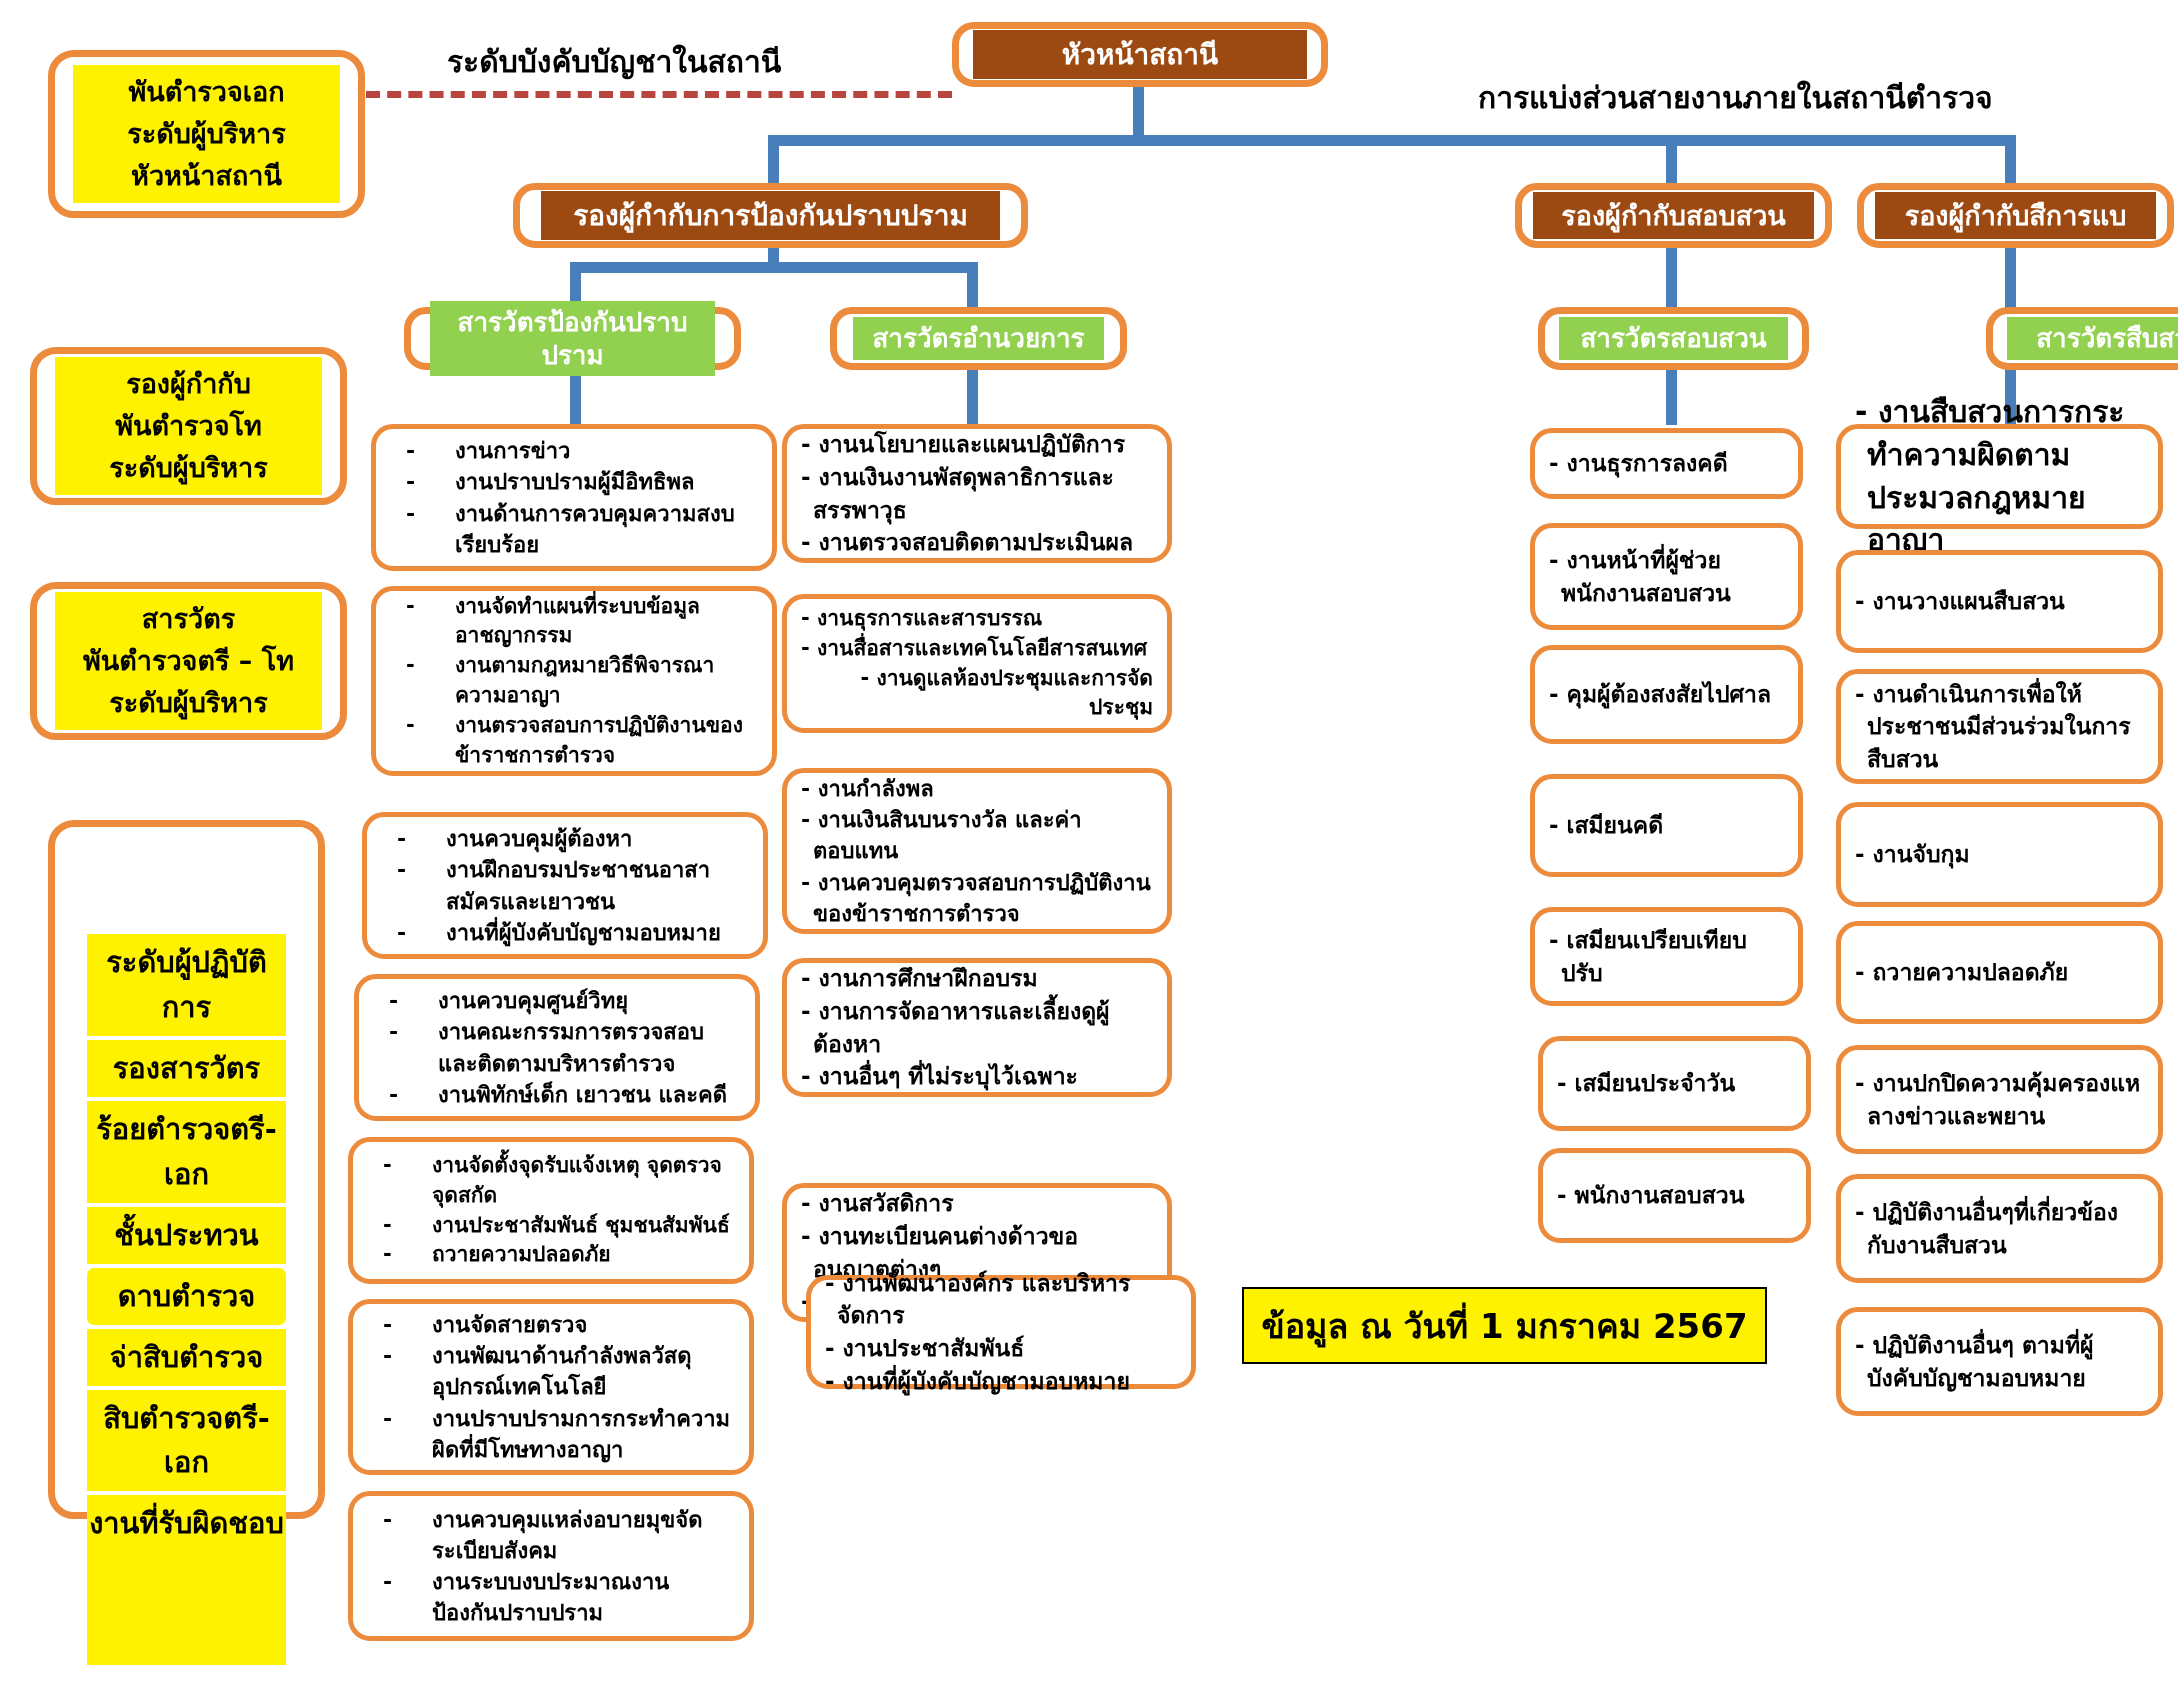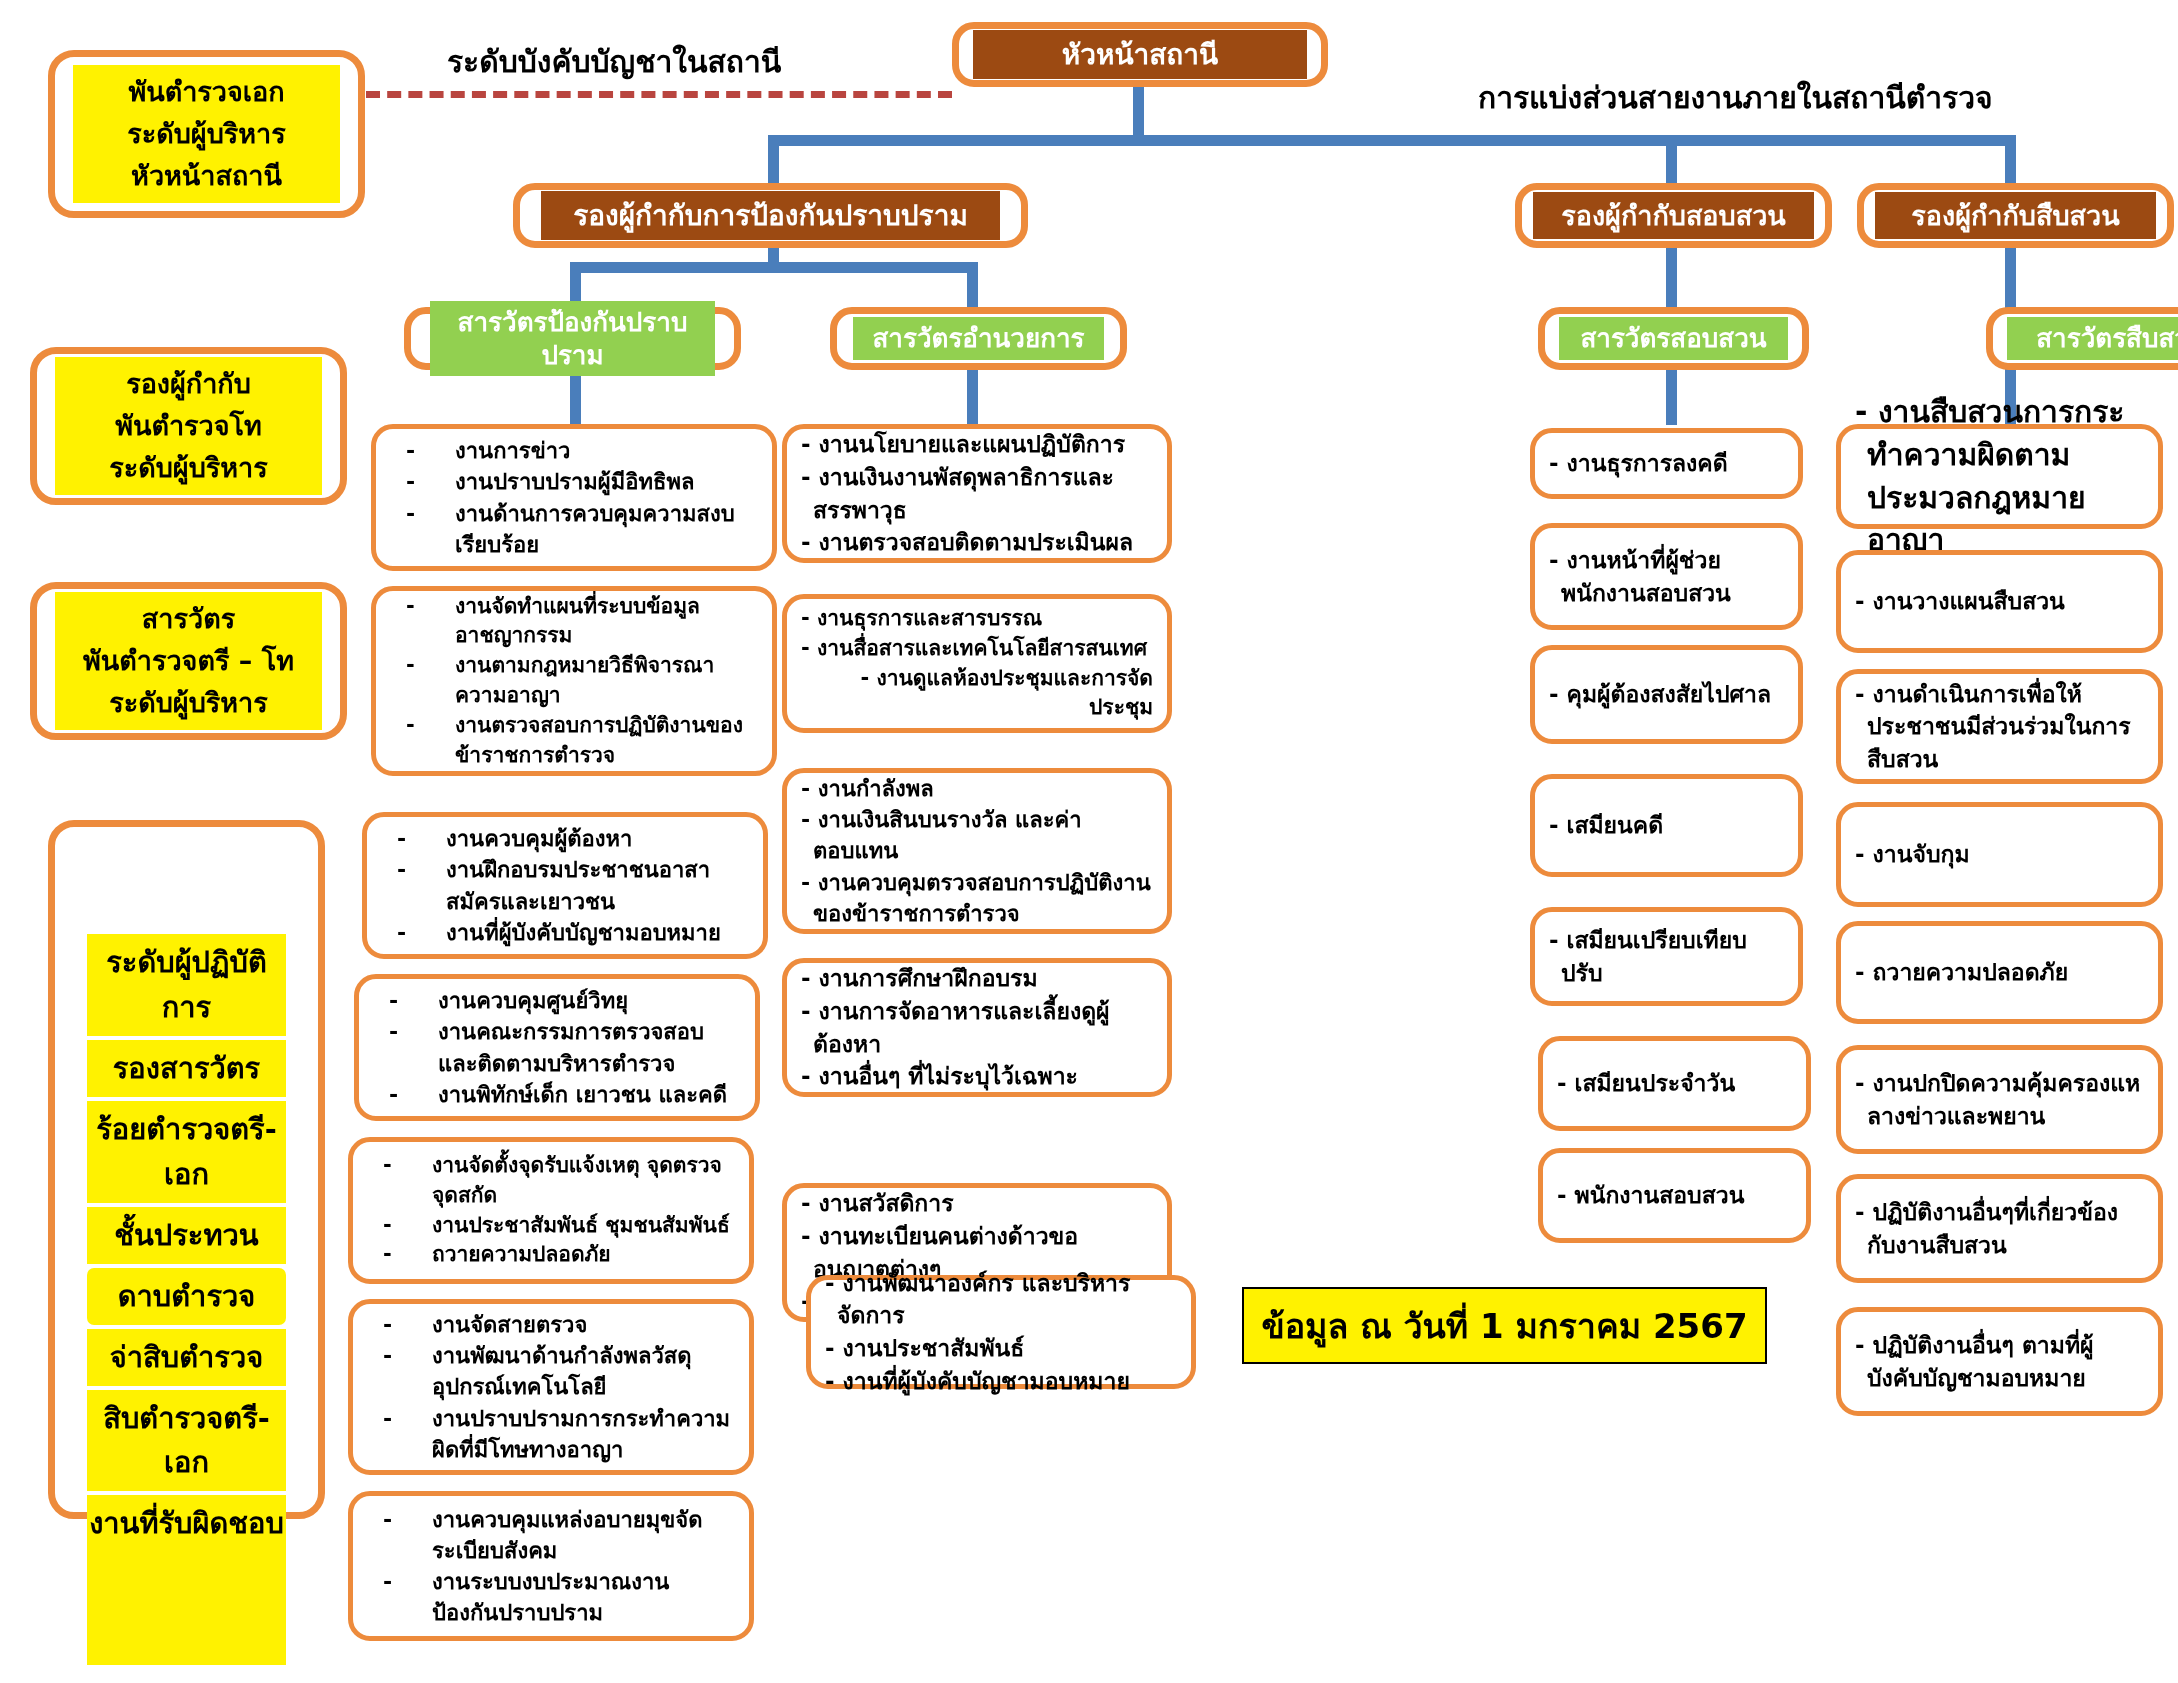--- a/index.html
+++ b/index.html
@@ -172,21 +172,21 @@
 
   <div class="shell sq" style="left:513px;top:183px;width:515px;height:65px;">
     <div class="brown" style="font-size:28px;">รองผู้กำกับการป้องกันปราบปราม</div>
   </div>
 
   <div class="shell sq" style="left:1515px;top:183px;width:317px;height:65px;">
     <div class="brown" style="font-size:27px;">รองผู้กำกับสอบสวน</div>
   </div>
 
   <div class="shell sq" style="left:1857px;top:183px;width:317px;height:65px;">
-    <div class="brown" style="font-size:27px;">รองผู้กำกับสืบสวน</div>
+    <div class="brown" style="font-size:27px;">รองผู้กำกับสืการแบ</div>
   </div>
 
   <div class="shell sq" style="left:404px;top:307px;width:337px;height:63px;">
     <div class="green" style="font-size:26px;">สารวัตรป้องกันปราบปราม</div>
   </div>
 
   <div class="shell sq" style="left:830px;top:307px;width:297px;height:63px;">
     <div class="green" style="font-size:26px;">สารวัตรอำนวยการ</div>
   </div>
 

